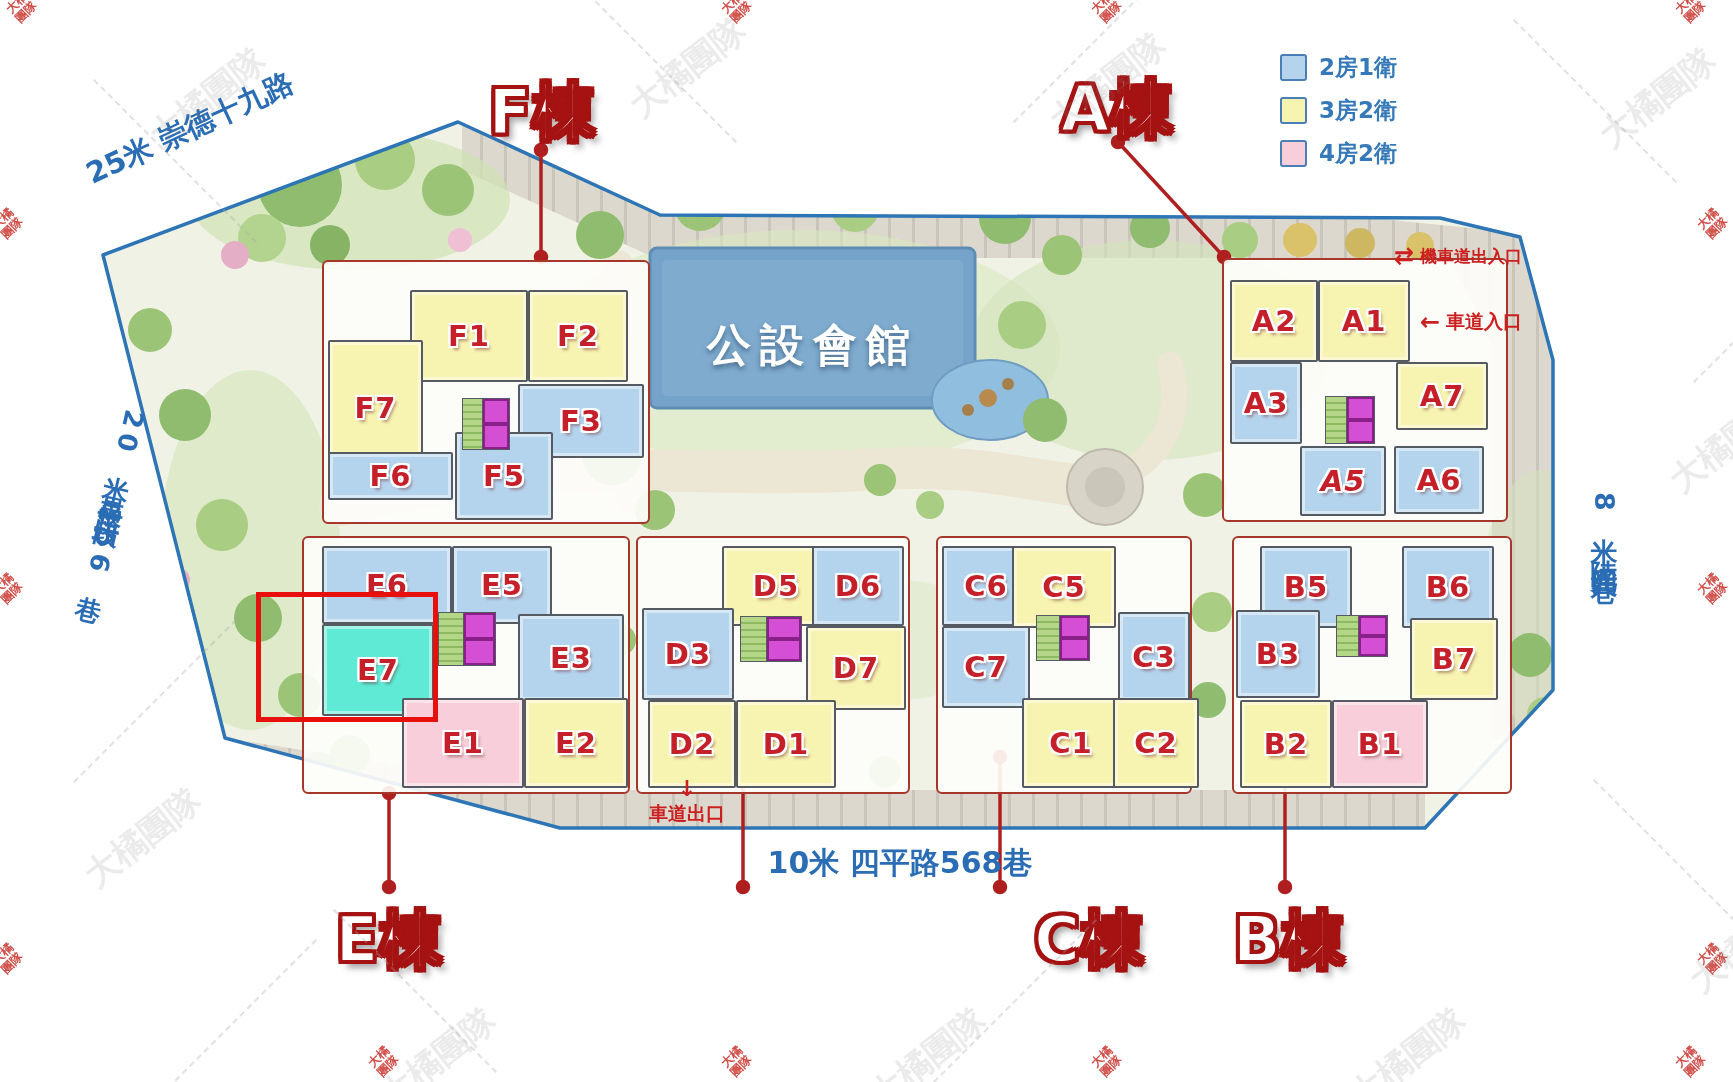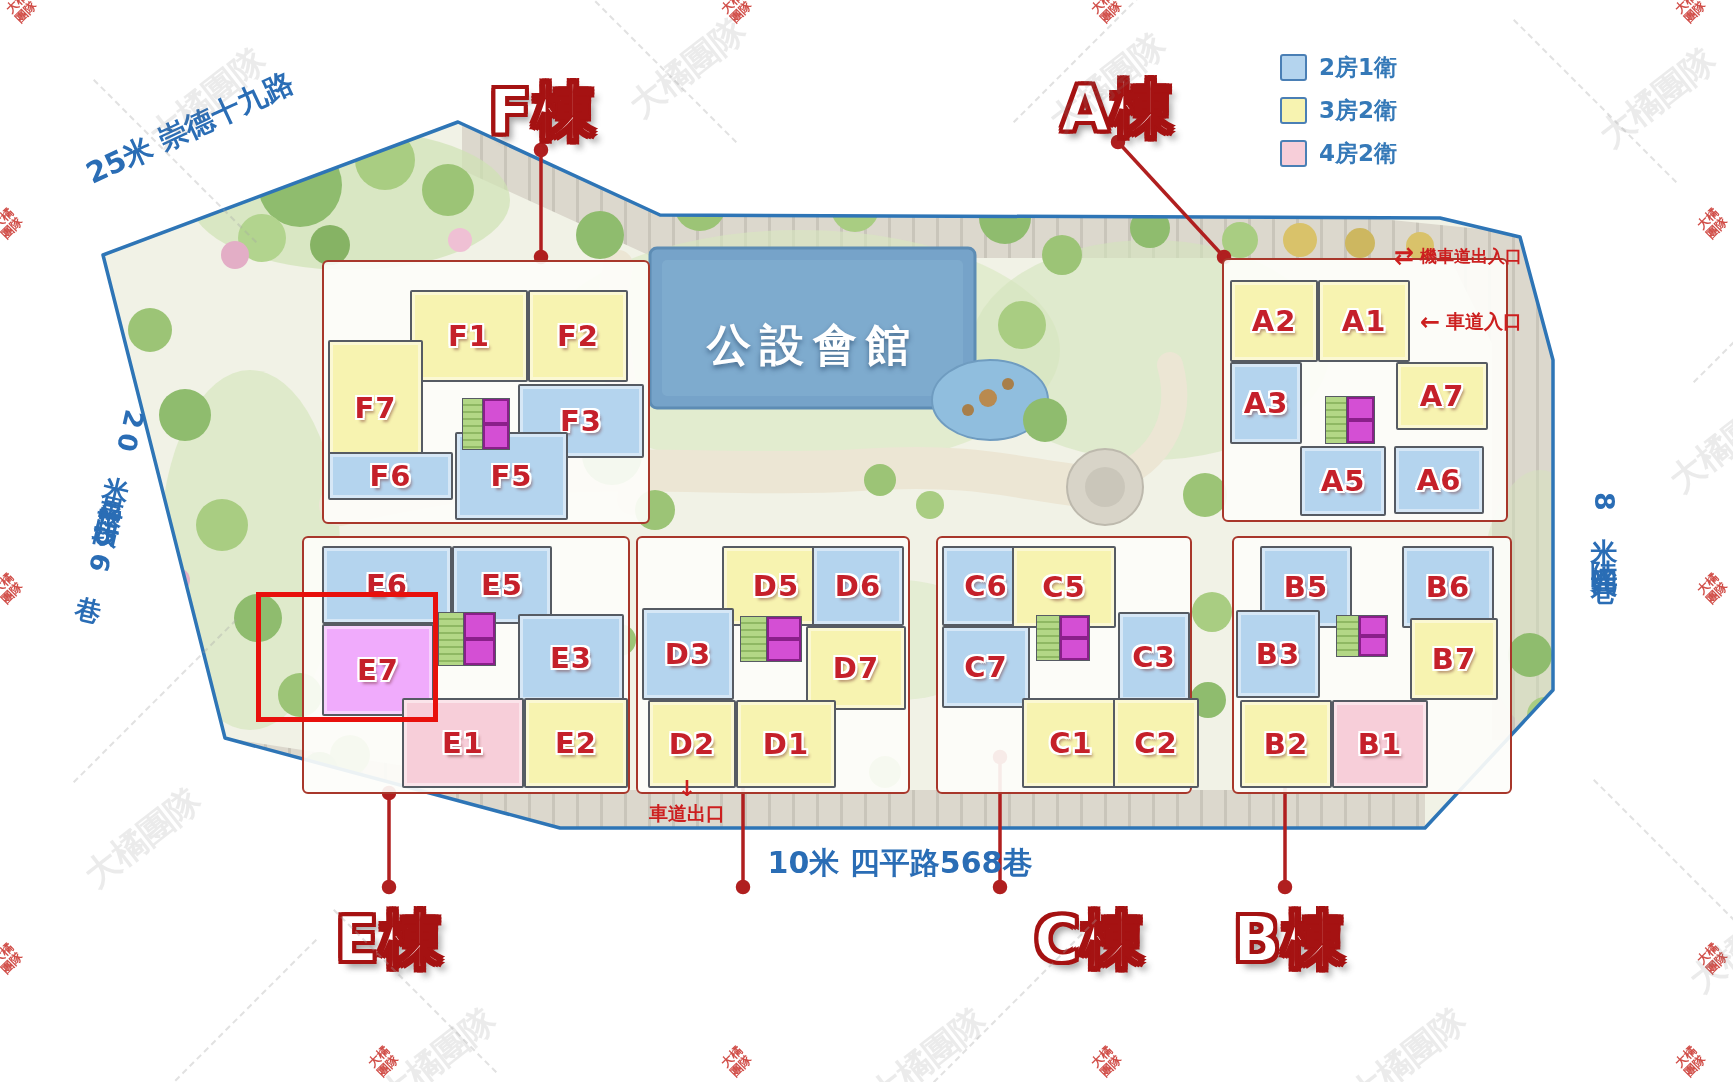--- a/index.html
+++ b/index.html
@@ -192,58 +192,58 @@
       </div>
       <div class="unit" style="left: 328px; top: 340px; width: 95px; height: 135px; background: rgb(247, 243, 176);">
         <span class="ulabel">F7</span>
       </div>
       <div class="unit" style="left: 518px; top: 384px; width: 126px; height: 74px; background: rgb(180, 212, 238);">
         <span class="ulabel">F3</span>
       </div>
       <div class="unit" style="left: 328px; top: 452px; width: 125px; height: 48px; background: rgb(180, 212, 238);">
         <span class="ulabel">F6</span>
       </div>
-      <div class="unit" style="left: 455px; top: 432px; width: 113px; height: 88px; background: rgb(180, 212, 238);">
+      <div class="unit" style="left: 455px; top: 432px; width: 98px; height: 88px; background: rgb(180, 212, 238);">
         <span class="ulabel">F5</span>
       </div>
       <div class="core" style="left: 462px; top: 398px; width: 48px; height: 52px;">
         <div class="stair"></div>
         <div class="elev"></div>
       </div>
       <div class="cluster" style="left: 1222px; top: 258px; width: 286px; height: 264px;"></div>
       <div class="unit" style="left: 1230px; top: 280px; width: 88px; height: 82px; background: rgb(247, 243, 176);">
         <span class="ulabel">A2</span>
       </div>
       <div class="unit" style="left: 1318px; top: 280px; width: 92px; height: 82px; background: rgb(247, 243, 176);">
         <span class="ulabel">A1</span>
       </div>
       <div class="unit" style="left: 1230px; top: 362px; width: 72px; height: 82px; background: rgb(180, 212, 238);">
         <span class="ulabel">A3</span>
       </div>
       <div class="unit" style="left: 1396px; top: 362px; width: 92px; height: 68px; background: rgb(247, 243, 176);">
         <span class="ulabel">A7</span>
       </div>
-      <div class="unit" style="left: 1300px; top: 446px; width: 86px; height: 70px; background: rgb(180, 212, 238);">
+      <div class="unit" style="left: 1300px; top: 446px; width: 86px; height: 70px; background: rgb(180, 212, 238); font-style: italic;">
         <span class="ulabel">A5</span>
       </div>
       <div class="unit" style="left: 1394px; top: 446px; width: 90px; height: 68px; background: rgb(180, 212, 238);">
         <span class="ulabel">A6</span>
       </div>
       <div class="core" style="left: 1325px; top: 396px; width: 50px; height: 48px;">
         <div class="stair"></div>
         <div class="elev"></div>
       </div>
       <div class="cluster" style="left: 302px; top: 536px; width: 328px; height: 258px;"></div>
       <div class="unit" style="left: 322px; top: 546px; width: 130px; height: 78px; background: rgb(180, 212, 238);">
         <span class="ulabel">E6</span>
       </div>
       <div class="unit" style="left: 452px; top: 546px; width: 100px; height: 78px; background: rgb(180, 212, 238);">
         <span class="ulabel">E5</span>
       </div>
-      <div class="unit" style="left: 322px; top: 624px; width: 112px; height: 92px; background: #f0abfc;">
+      <div class="unit" style="left: 322px; top: 624px; width: 112px; height: 92px; background: #5eead4;">
         <span class="ulabel">E7</span>
       </div>
       <div class="unit" style="left: 518px; top: 614px; width: 106px; height: 88px; background: rgb(180, 212, 238);">
         <span class="ulabel">E3</span>
       </div>
       <div class="unit" style="left: 402px; top: 698px; width: 122px; height: 90px; background: rgb(247, 206, 217);">
         <span class="ulabel">E1</span>
       </div>
       <div class="unit" style="left: 524px; top: 698px; width: 104px; height: 90px; background: rgb(247, 243, 176);">
         <span class="ulabel">E2</span>

